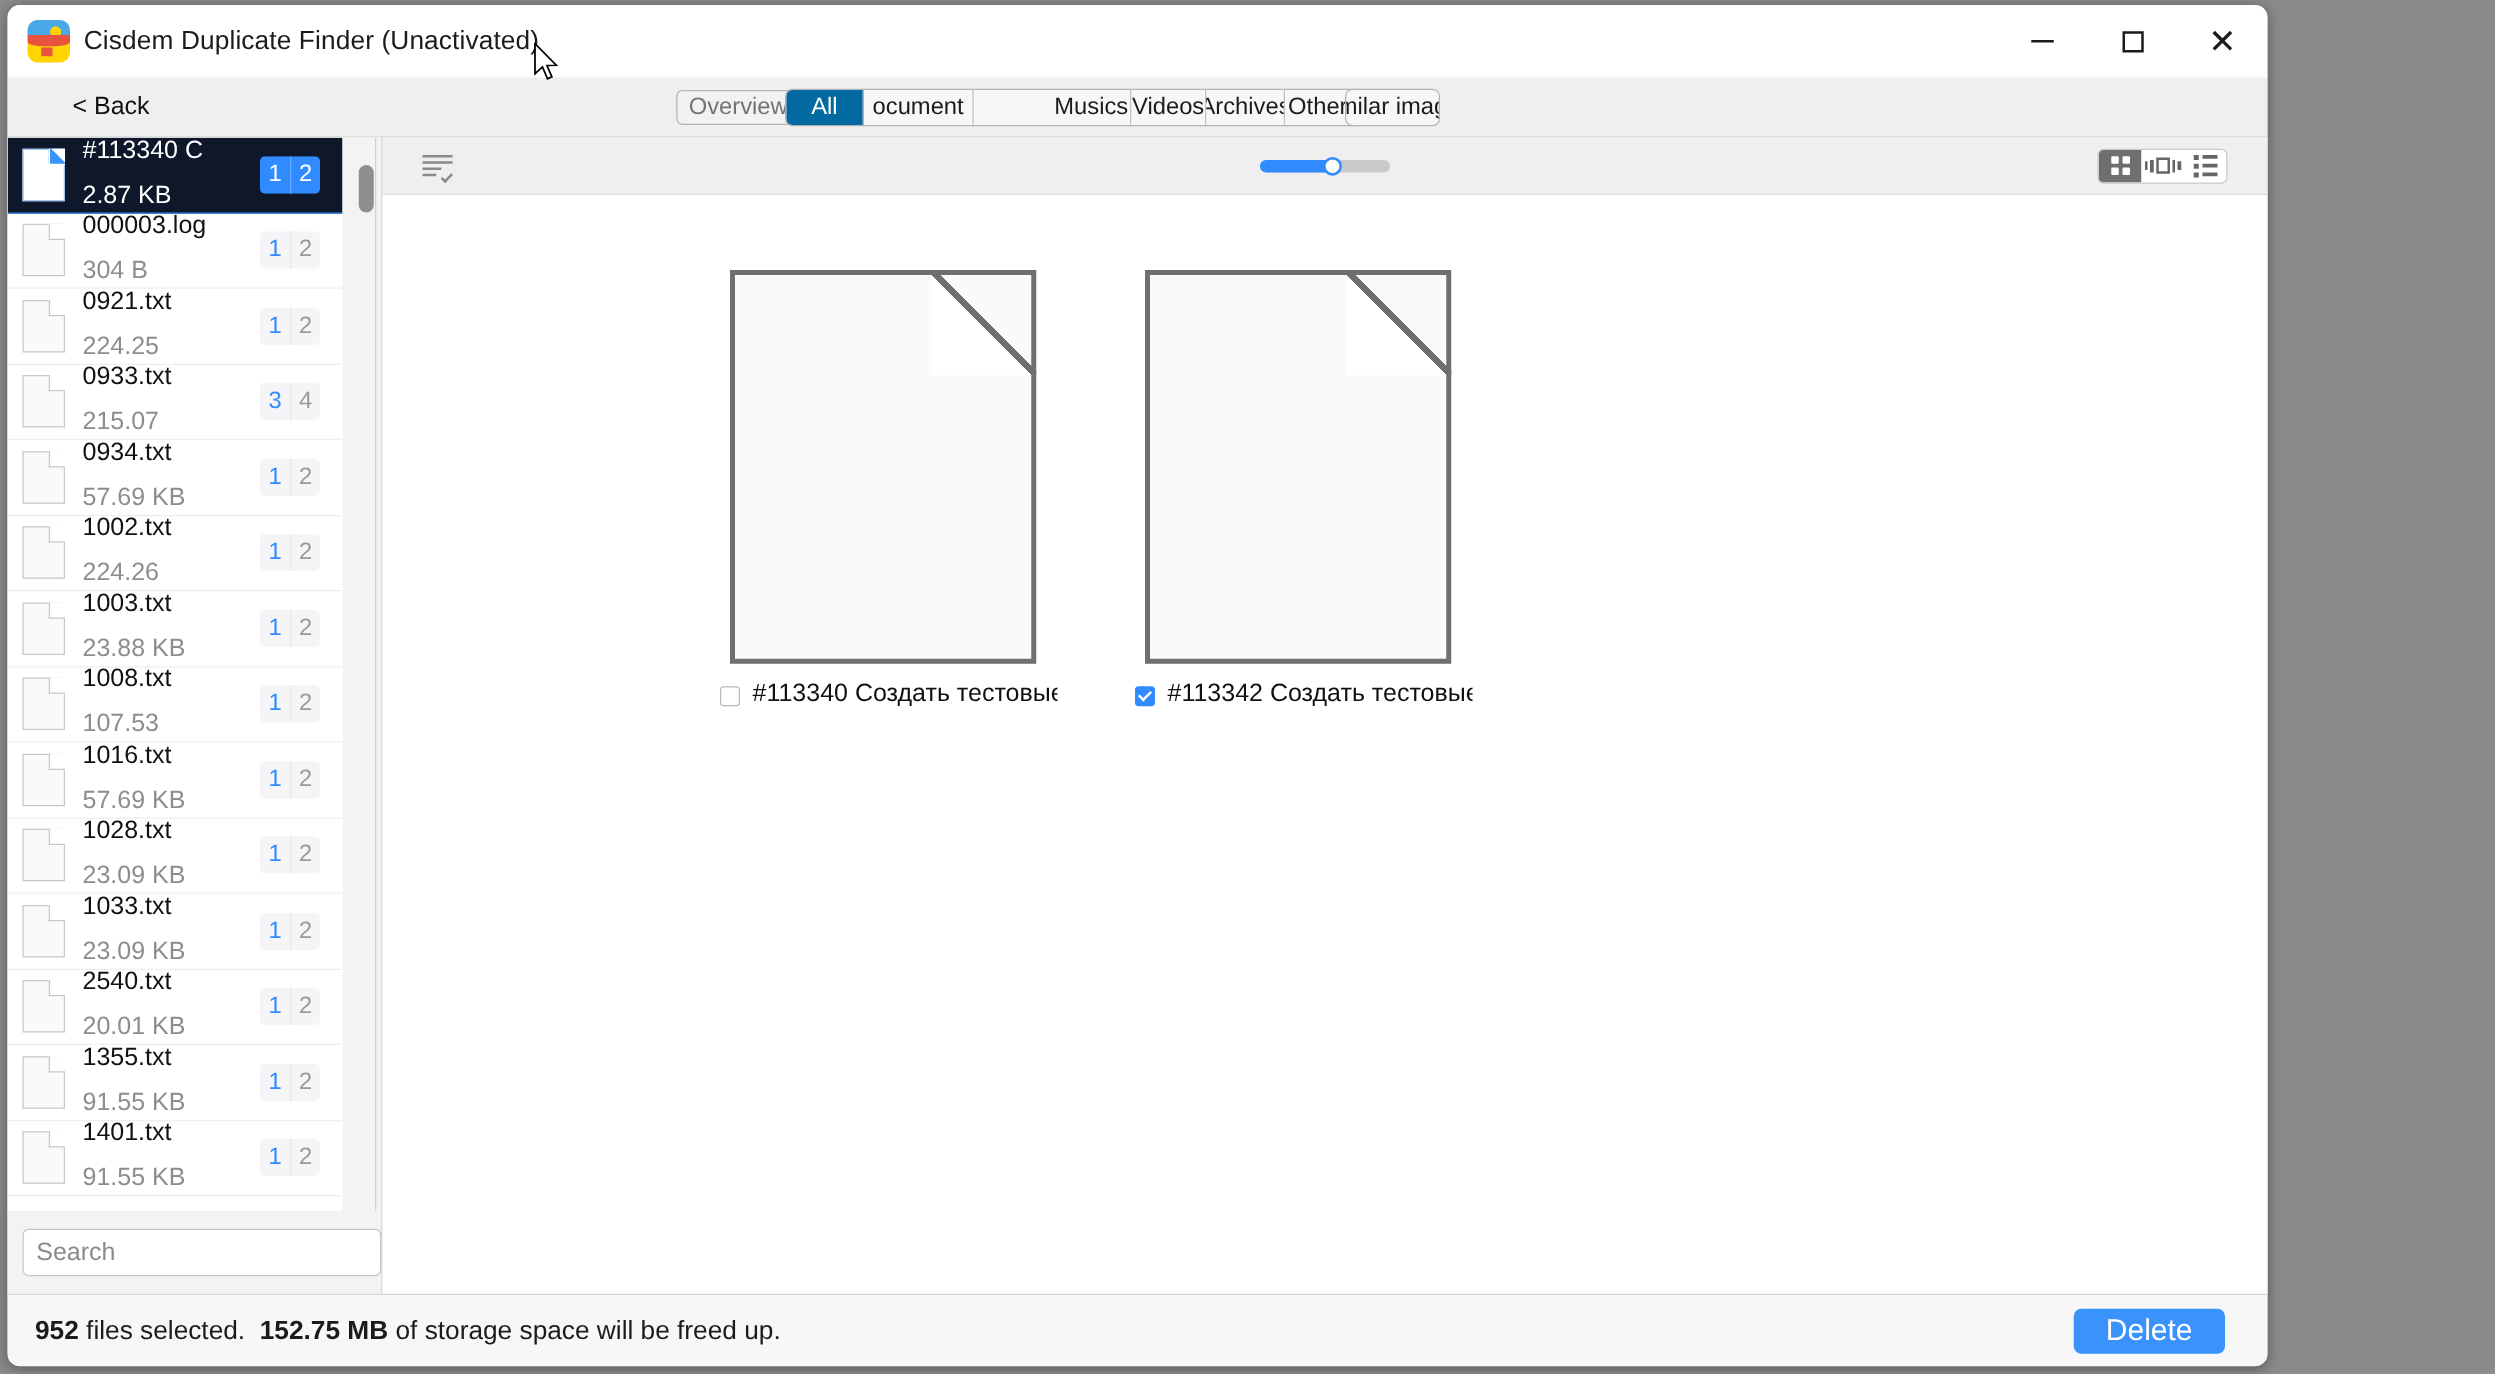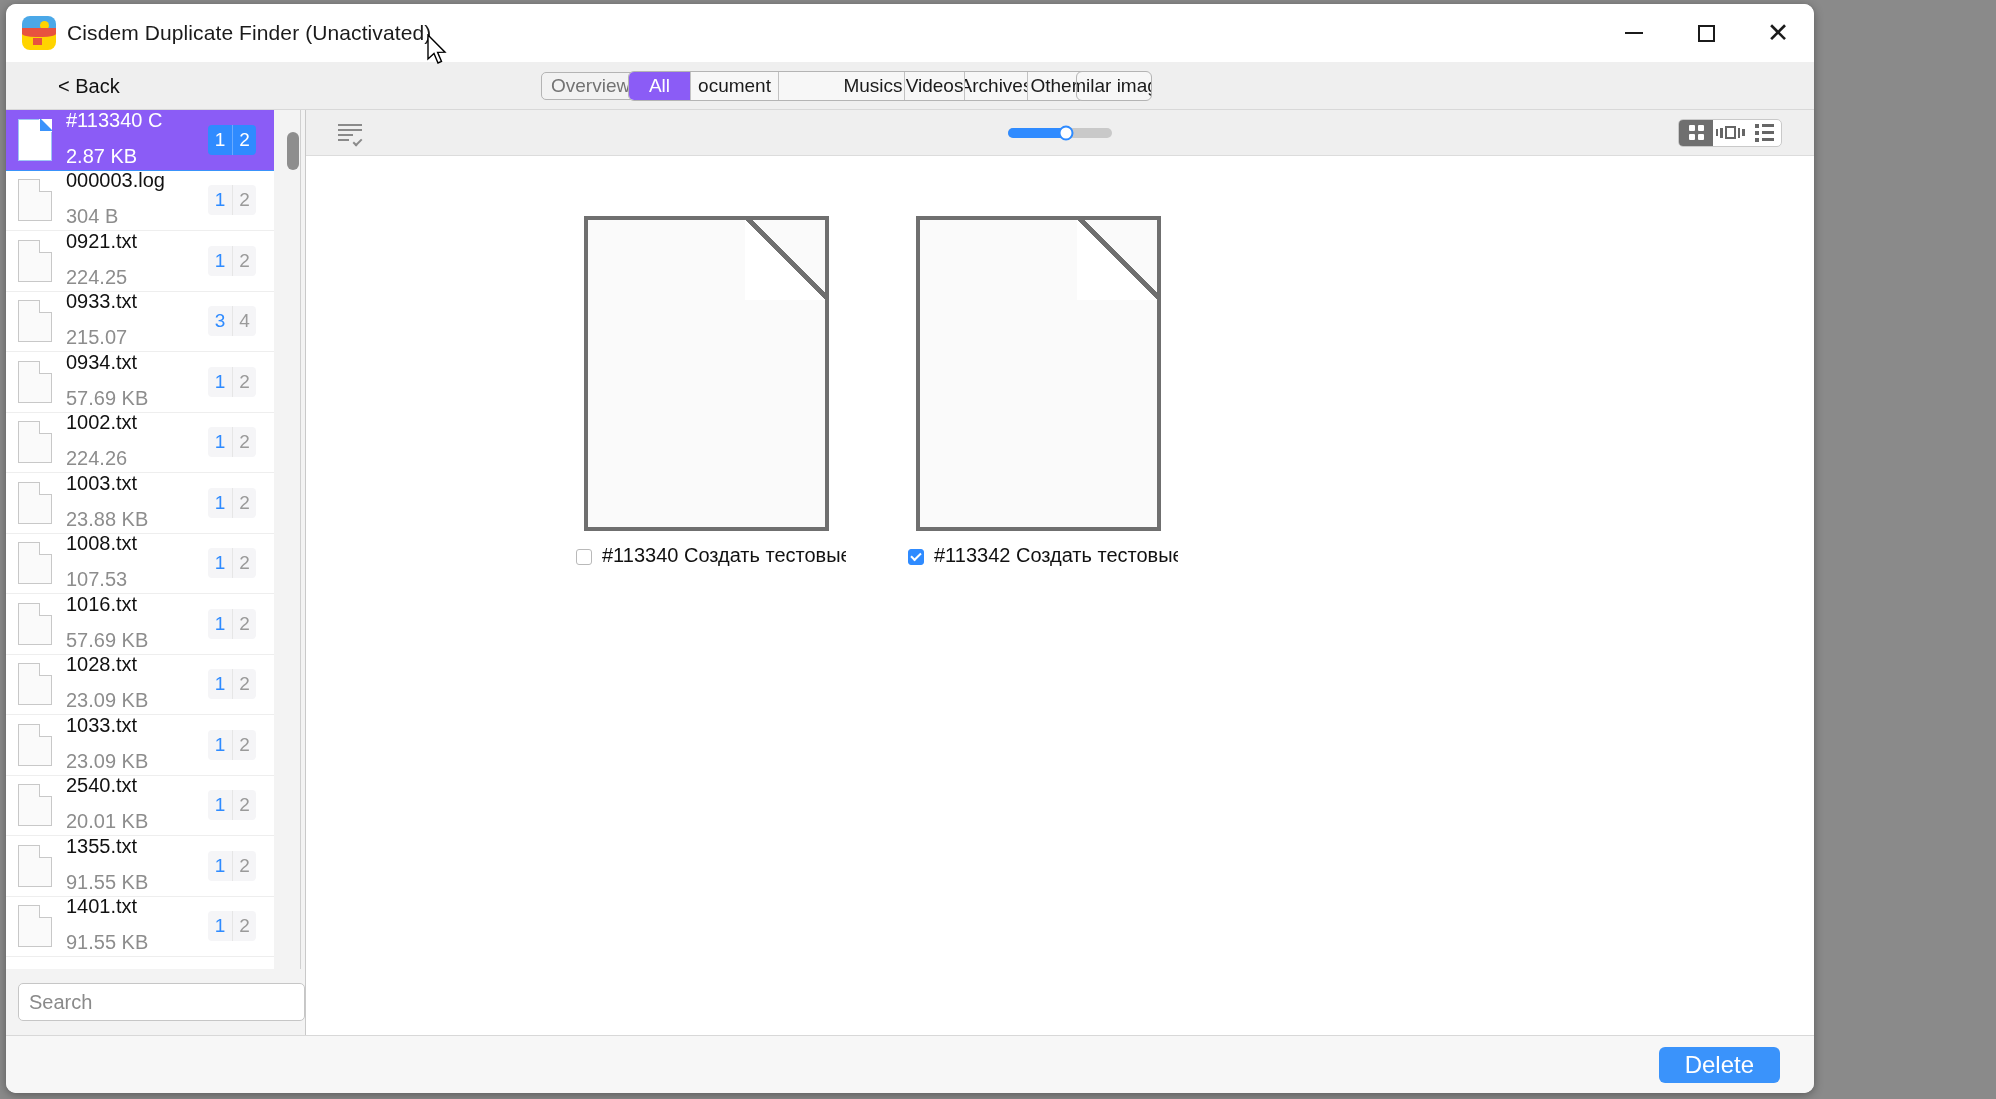--- a/index.html
+++ b/index.html
@@ -77,21 +77,21 @@
     border: 1px solid #b4b4b4; border-radius: 6px; overflow: hidden;
     background: #f7f7f7;
   }
   .seg-item {
     display: flex; align-items: center; justify-content: center;
     font-size: 19px; color: #1b1b1b; padding: 0 3px;
     border-right: 1px solid #c2c2c2;
     white-space: nowrap; overflow: hidden; cursor: pointer;
   }
   .seg-item:last-child { border-right: none; }
-  .seg-item.active { background: #8b5cf6; color: #fff; }
+  .seg-item.active { background: #0369a1; color: #fff; }
   .similar-btn {
     position: absolute; left: 1070px; top: 50%; transform: translateY(-50%);
     height: 30px; width: 76px; padding: 0 4px;
     display: flex; align-items: center; justify-content: center;
     border: 1px solid #b4b4b4; border-radius: 6px; background: #f7f7f7;
     font-size: 19px; color: #1b1b1b; white-space: nowrap; overflow: hidden;
     cursor: pointer;
   }
 
   
@@ -113,21 +113,21 @@
   .list-inner {
     position: absolute; left: 0; top: 0; width: 268px; bottom: 0;
     background: #ffffff; overflow: hidden;
   }
   .row {
     height: 60.5px; display: flex; align-items: center;
     border-bottom: 1px solid #eeeeee;
     padding-left: 12px; position: relative; cursor: pointer;
     overflow: hidden;
   }
-  .row.selected { background: #8b5cf6; border-bottom-color: #3a93fb; }
+  .row.selected { background: #0f172a; border-bottom-color: #3a93fb; }
   .doc-ico {
     width: 34px; height: 42px; flex: 0 0 34px;
     background: #fafafa; border: 1px solid #c8c8c8;
     position: relative; margin-right: 14px;
   }
   .doc-ico::after {
     content: ""; position: absolute; right: -1px; top: -1px;
     border-width: 0 11px 11px 0; border-style: solid;
     border-color: transparent #ffffff transparent transparent;
   }
@@ -567,19 +567,25 @@
             <div class="caption">
               <span class="cbox checked"></span>
               <span class="cap-text">#113342 Создать тестовые дан</span>
             </div>
           </div>
         </div>
     </div>
   </div>
 
   <div class="statusbar">
+    <div class="status-text">
+      <b>952</b>
+      <span>files selected.</span>&nbsp;
+      <b>152.75 MB</b>
+      <span>of storage space will be freed up.</span>
+    </div>
     <button class="delete-btn">Delete</button>
   </div>
 
   <svg class="cursor" viewBox="0 0 24 34">
     <path d="M2,1 L2,25 L8,19.5 L12,29 L15.5,27.5 L11.6,18.4 L19,18.2 Z" fill="#ffffff" stroke="#000000" stroke-width="1.4"></path>
   </svg>
 </div>
 
 </body></html>

